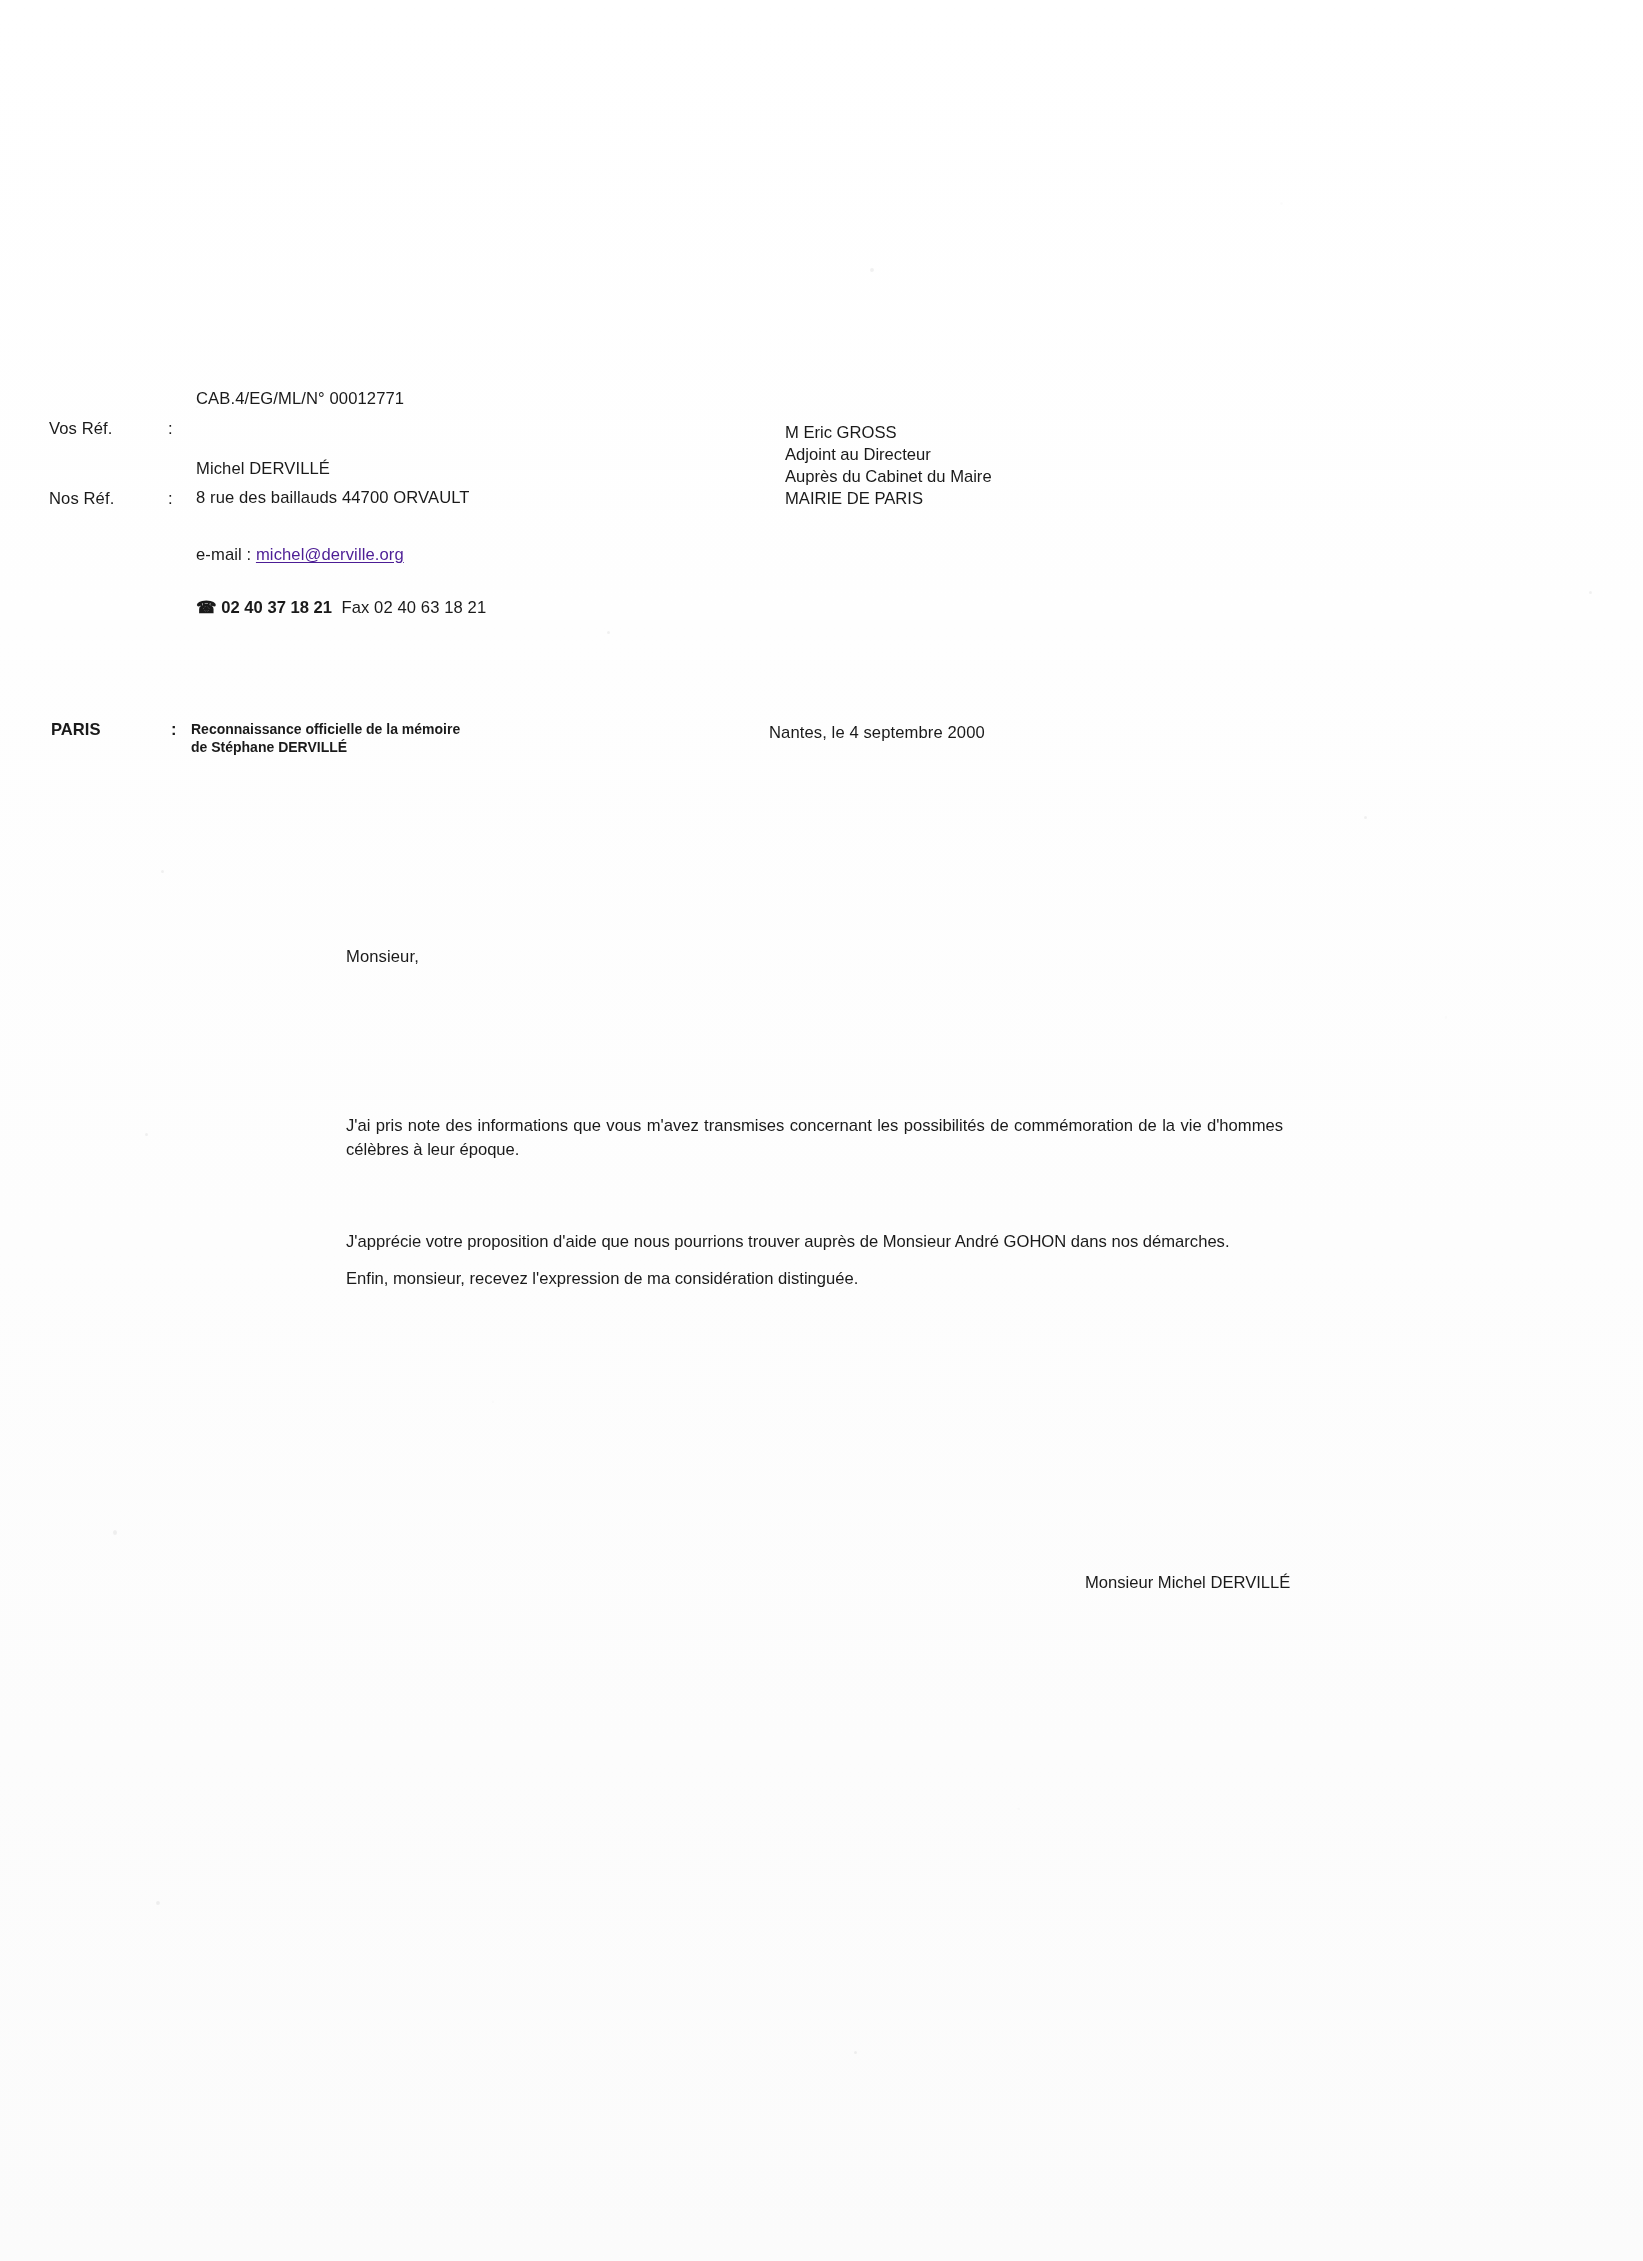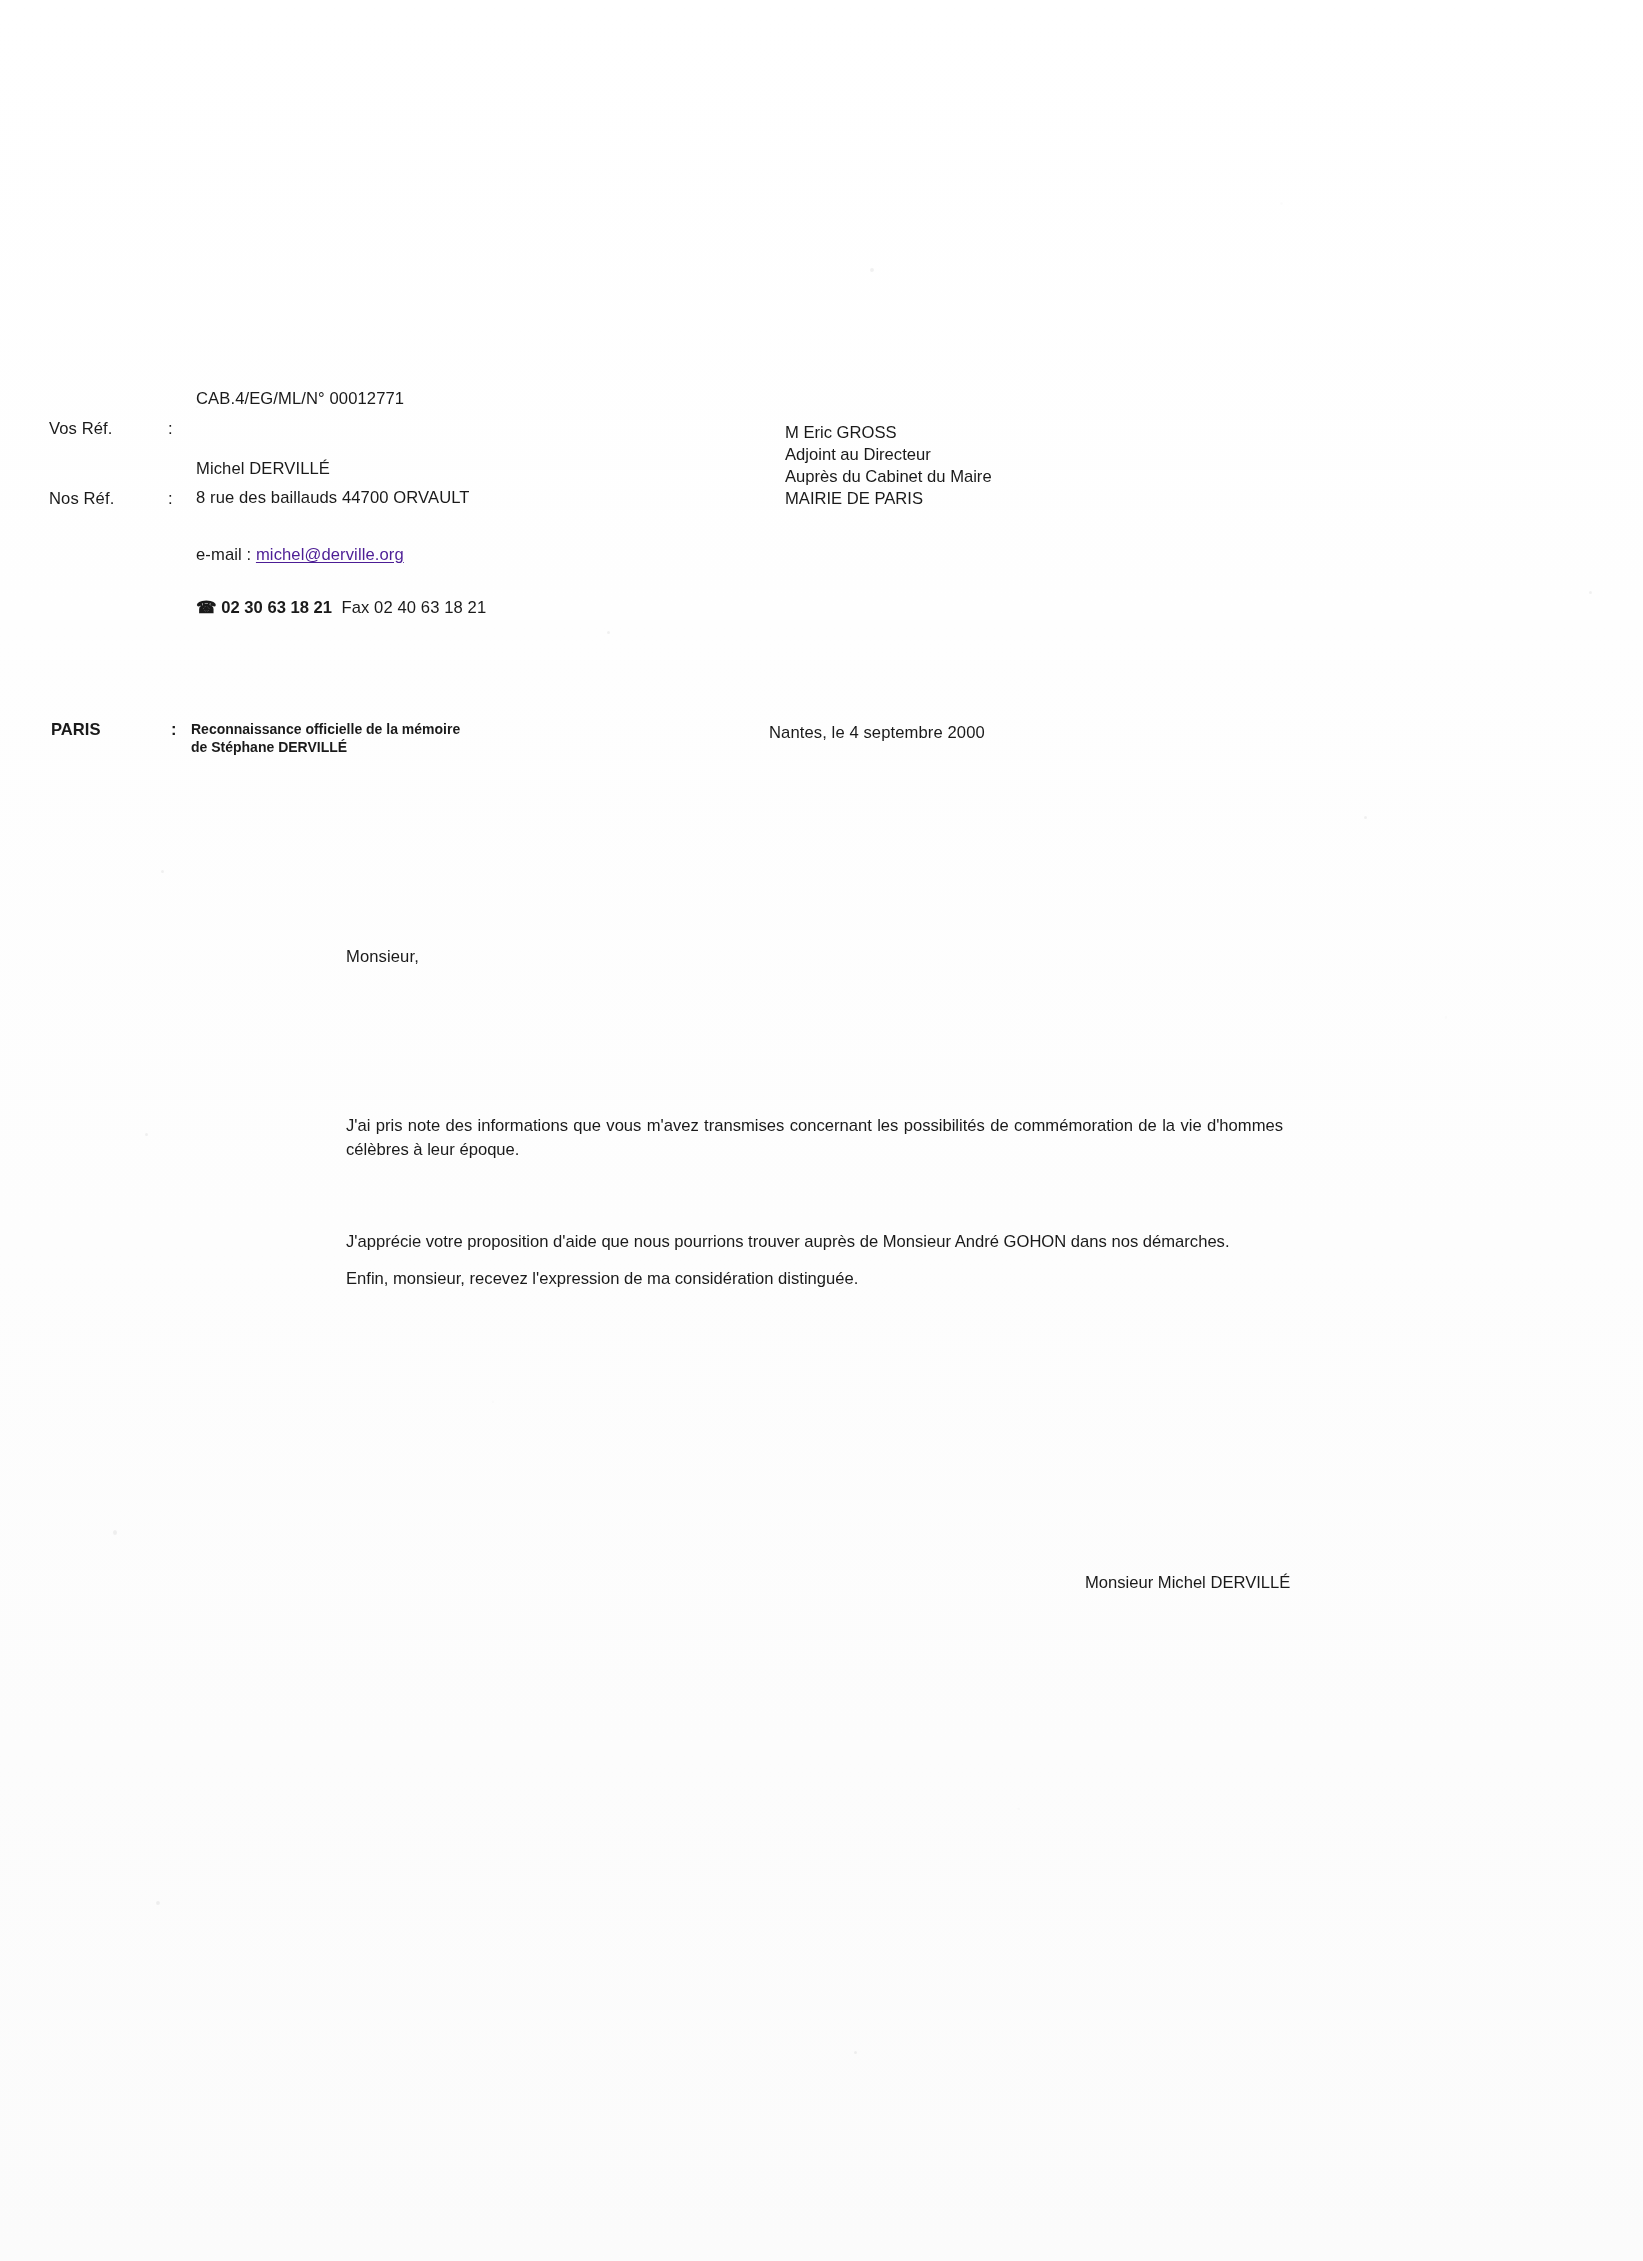--- a/index.html
+++ b/index.html
@@ -130,21 +130,21 @@
   <div class="abs lbl" id="vos-ref-value">CAB.4/EG/ML/N° 00012771</div>
 
   <div class="abs lbl" id="sender-name">Michel DERVILLÉ</div>
   <div class="abs lbl" id="sender-address">8 rue des baillauds 44700 ORVAULT</div>
 
   <div class="abs" id="email-row">
     <span class="lbl">e-mail : </span><span class="lbl email-link">michel@derville.org</span>
   </div>
 
   <div class="abs" id="phone-row">
-    <span class="lbl-b">☎&nbsp;</span><span class="lbl-b">02 30 63 18 21</span><span class="lbl">&nbsp;&nbsp;</span><span class="lbl">Fax 02 40 63 18 21</span>
+    <span class="lbl-b">☎&nbsp;</span><span class="lbl-b">02 40 37 18 21</span><span class="lbl">&nbsp;&nbsp;</span><span class="lbl">Fax 02 40 63 18 21</span>
   </div>
 
   <div class="abs" id="recipient-block">
     <div>M Eric GROSS</div>
     <div>Adjoint au Directeur</div>
     <div>Auprès du Cabinet du Maire</div>
     <div>MAIRIE DE PARIS</div>
   </div>
 
   <div class="abs lbl-b" id="objet-label">PARIS</div>

